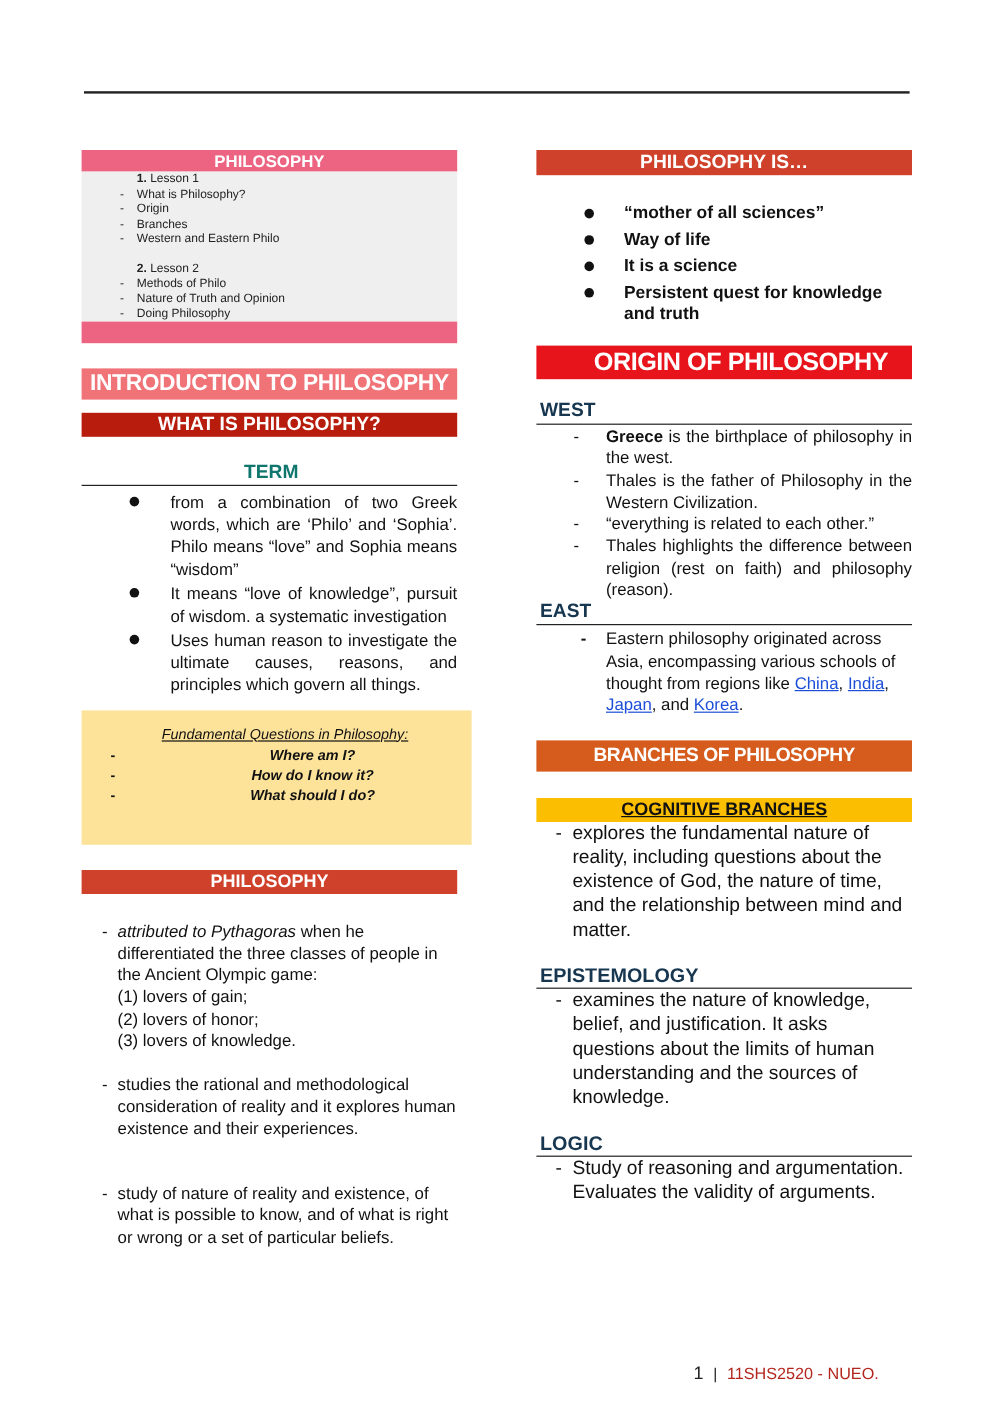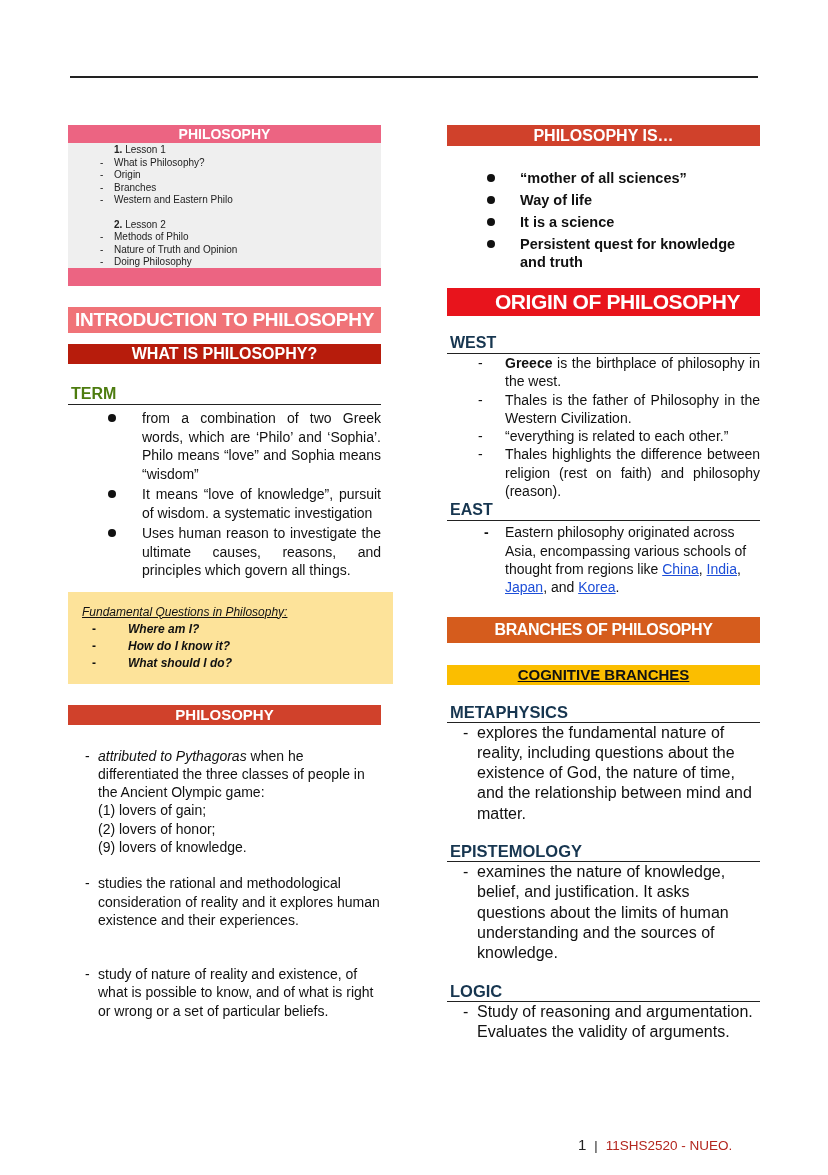--- a/index.html
+++ b/index.html
@@ -20,28 +20,28 @@
     .toc-body .lesson b { font-weight: bold; }
     .toc-body .item { position: relative; padding-left: 14px; }
     .toc-body .item::before { content: "-"; position: absolute; left: 0; }
     .toc-body .gap { height: 12px; }
     .toc-foot { background: #ec6482; height: 18px; }
 
     .intro-banner { margin-top: 21px; background: #f07378; font-size: 19px; height: 26px; line-height: 26px; font-family: "Liberation Sans", sans-serif; letter-spacing: -0.3px; }
     .what-banner { margin-top: 11px; background: #b71c0c; font-size: 16px; height: 20px; line-height: 20px; }
 
     .sec-title { font-weight: bold; font-size: 16px; line-height: 20px; padding-left: 3px; border-bottom: 1.5px solid #222; }
-    .term-title { margin-top: 20px; color: #4d7c0f; }
+    .term-title { margin-top: 20px; color: #0f766e; text-align: center; }
 
     .bullets { list-style: none; font-size: 14px; line-height: 18.5px; }
     .term-list { margin-top: 4px; }
     .term-list li { position: relative; padding-left: 74px; text-align: justify; margin-bottom: 2px; }
     .term-list li .dot { position: absolute; left: 40px; top: 5px; width: 8px; height: 8px; border-radius: 50%; background: #111; }
 
-    .fq-box { margin-top: 12px; background: #fde39a; height: 92px; width: 325px; padding: 12px 0 0 14px; font-size: 12px; line-height: 17px; }
+    .fq-box { margin-top: 12px; background: #fde39a; height: 112px; width: 325px; padding: 12px 0 0 14px; font-size: 12px; line-height: 17px; text-align: center; }
     .fq-title { font-style: italic; text-decoration: underline; }
     .fq-item { position: relative; padding-left: 46px; font-weight: bold; font-style: italic; }
     .fq-item .dash { position: absolute; left: 10px; font-style: normal; }
 
     .philo-banner { margin-top: 21px; background: #d0412b; font-size: 15px; height: 20px; line-height: 20px; }
 
     .dash-list { list-style: none; font-size: 14px; line-height: 18.3px; }
     .dash-list li { position: relative; padding-left: 30px; }
     .dash-list li .dash { position: absolute; left: 17px; }
     .philo-list { margin-top: 22px; }
@@ -114,21 +114,21 @@
   </div>
 
   <div class="banner philo-banner">PHILOSOPHY</div>
 
   <ul class="dash-list philo-list">
     <li>
       <span class="dash">-</span>
       <i>attributed to Pythagoras</i><span> when he differentiated the three classes of people in the Ancient Olympic game:</span><br>
       <span>(1) lovers of gain;</span><br>
       <span>(2) lovers of honor;</span><br>
-      <span>(9) lovers of knowledge.</span>
+      <span>(3) lovers of knowledge.</span>
     </li>
     <li class="gap1"><span class="dash">-</span><span>studies the rational and methodological consideration of reality and it explores human existence and their experiences.</span></li>
     <li class="gap2"><span class="dash">-</span><span>study of nature of reality and existence, of what is possible to know, and of what is right or wrong or a set of particular beliefs.</span></li>
   </ul>
 </div>
 
 <div class="col col-right">
   <div class="banner is-banner">PHILOSOPHY IS…</div>
   <ul class="is-list">
     <li><span class="dot"></span><span>“mother of all sciences”</span></li>
@@ -148,21 +148,20 @@
   </ul>
 
   <div class="sec-title navy">EAST</div>
   <ul class="dash-list east-list" style="margin-top:2px;">
     <li><span class="dash">-</span><span>Eastern philosophy originated across Asia, encompassing various schools of thought from regions like </span><a class="link">China</a><span>, </span><a class="link">India</a><span>, </span><a class="link">Japan</a><span>, and </span><a class="link">Korea</a><span>.</span></li>
   </ul>
 
   <div class="banner branches-banner">BRANCHES OF PHILOSOPHY</div>
   <div class="banner cog-banner">COGNITIVE BRANCHES</div>
 
-  <div class="sec-title navy branch-title">METAPHYSICS</div>
   <ul class="branch-list">
     <li><span class="dash">-</span><span>explores the fundamental nature of reality, including questions about the existence of God, the nature of time, and the relationship between mind and matter.</span></li>
   </ul>
 
   <div class="sec-title navy branch-title">EPISTEMOLOGY</div>
   <ul class="branch-list">
     <li><span class="dash">-</span><span>examines the nature of knowledge, belief, and justification. It asks questions about the limits of human understanding and the sources of knowledge.</span></li>
   </ul>
 
   <div class="sec-title navy branch-title">LOGIC</div>

